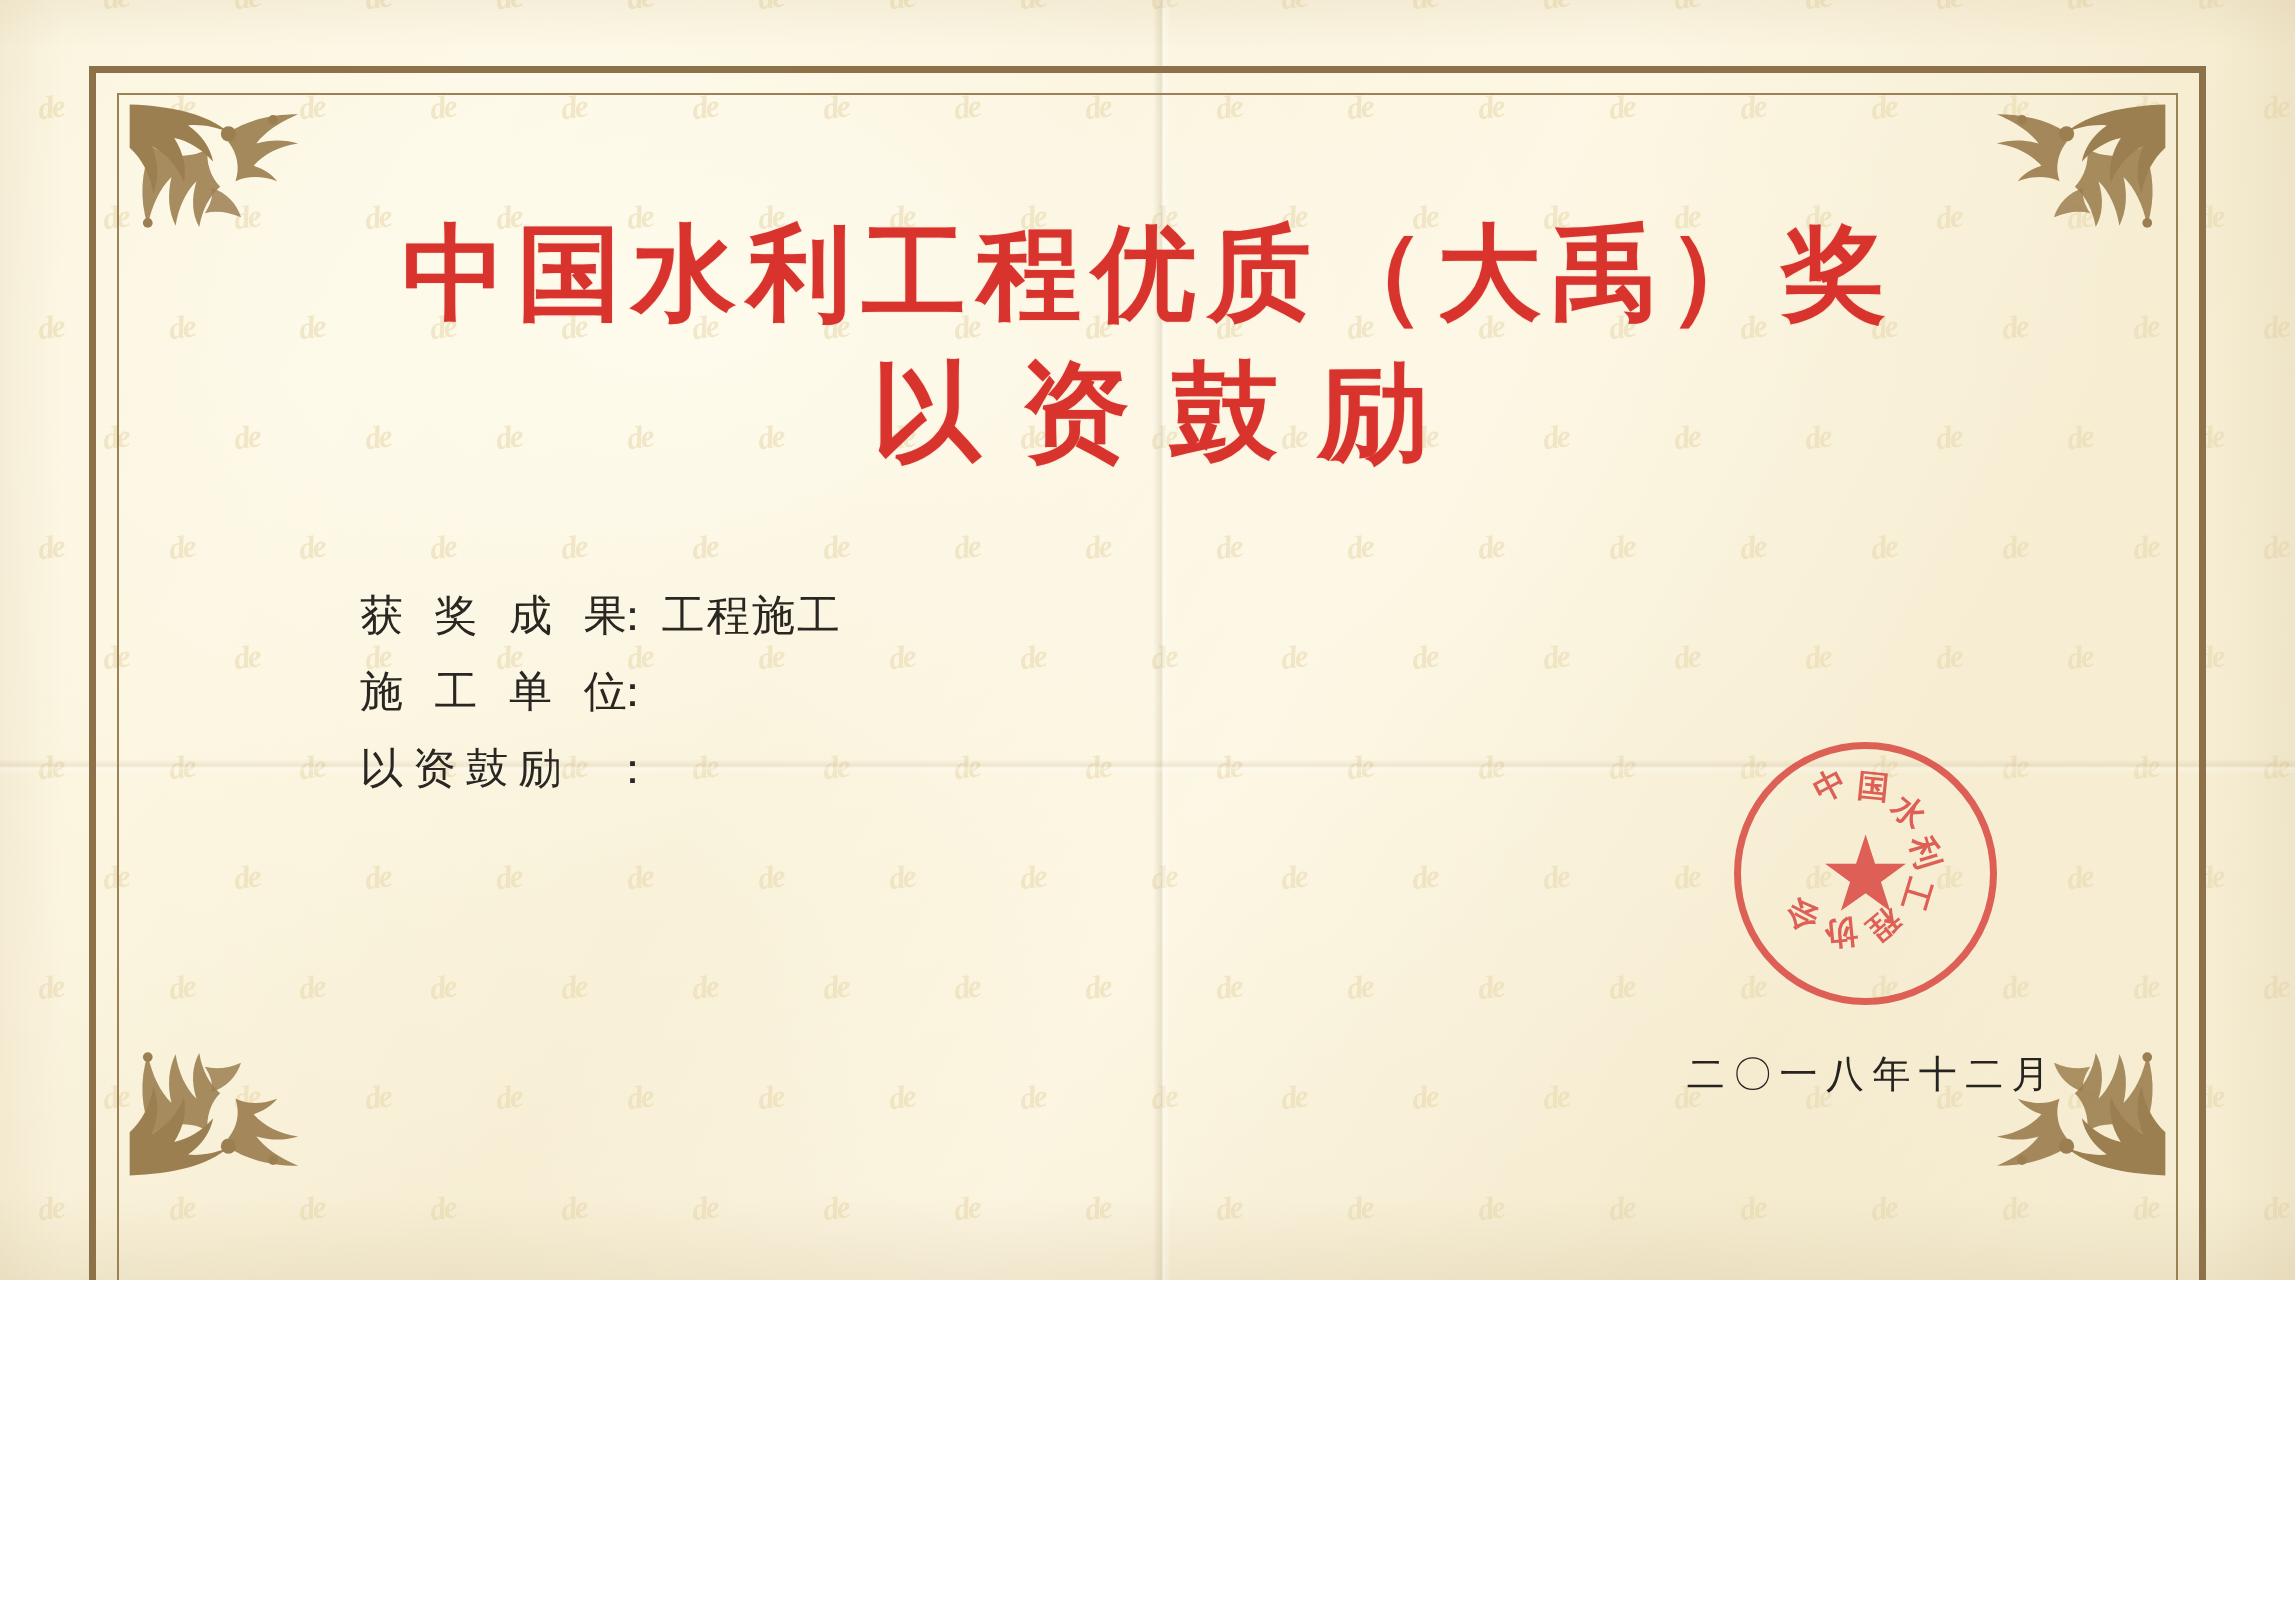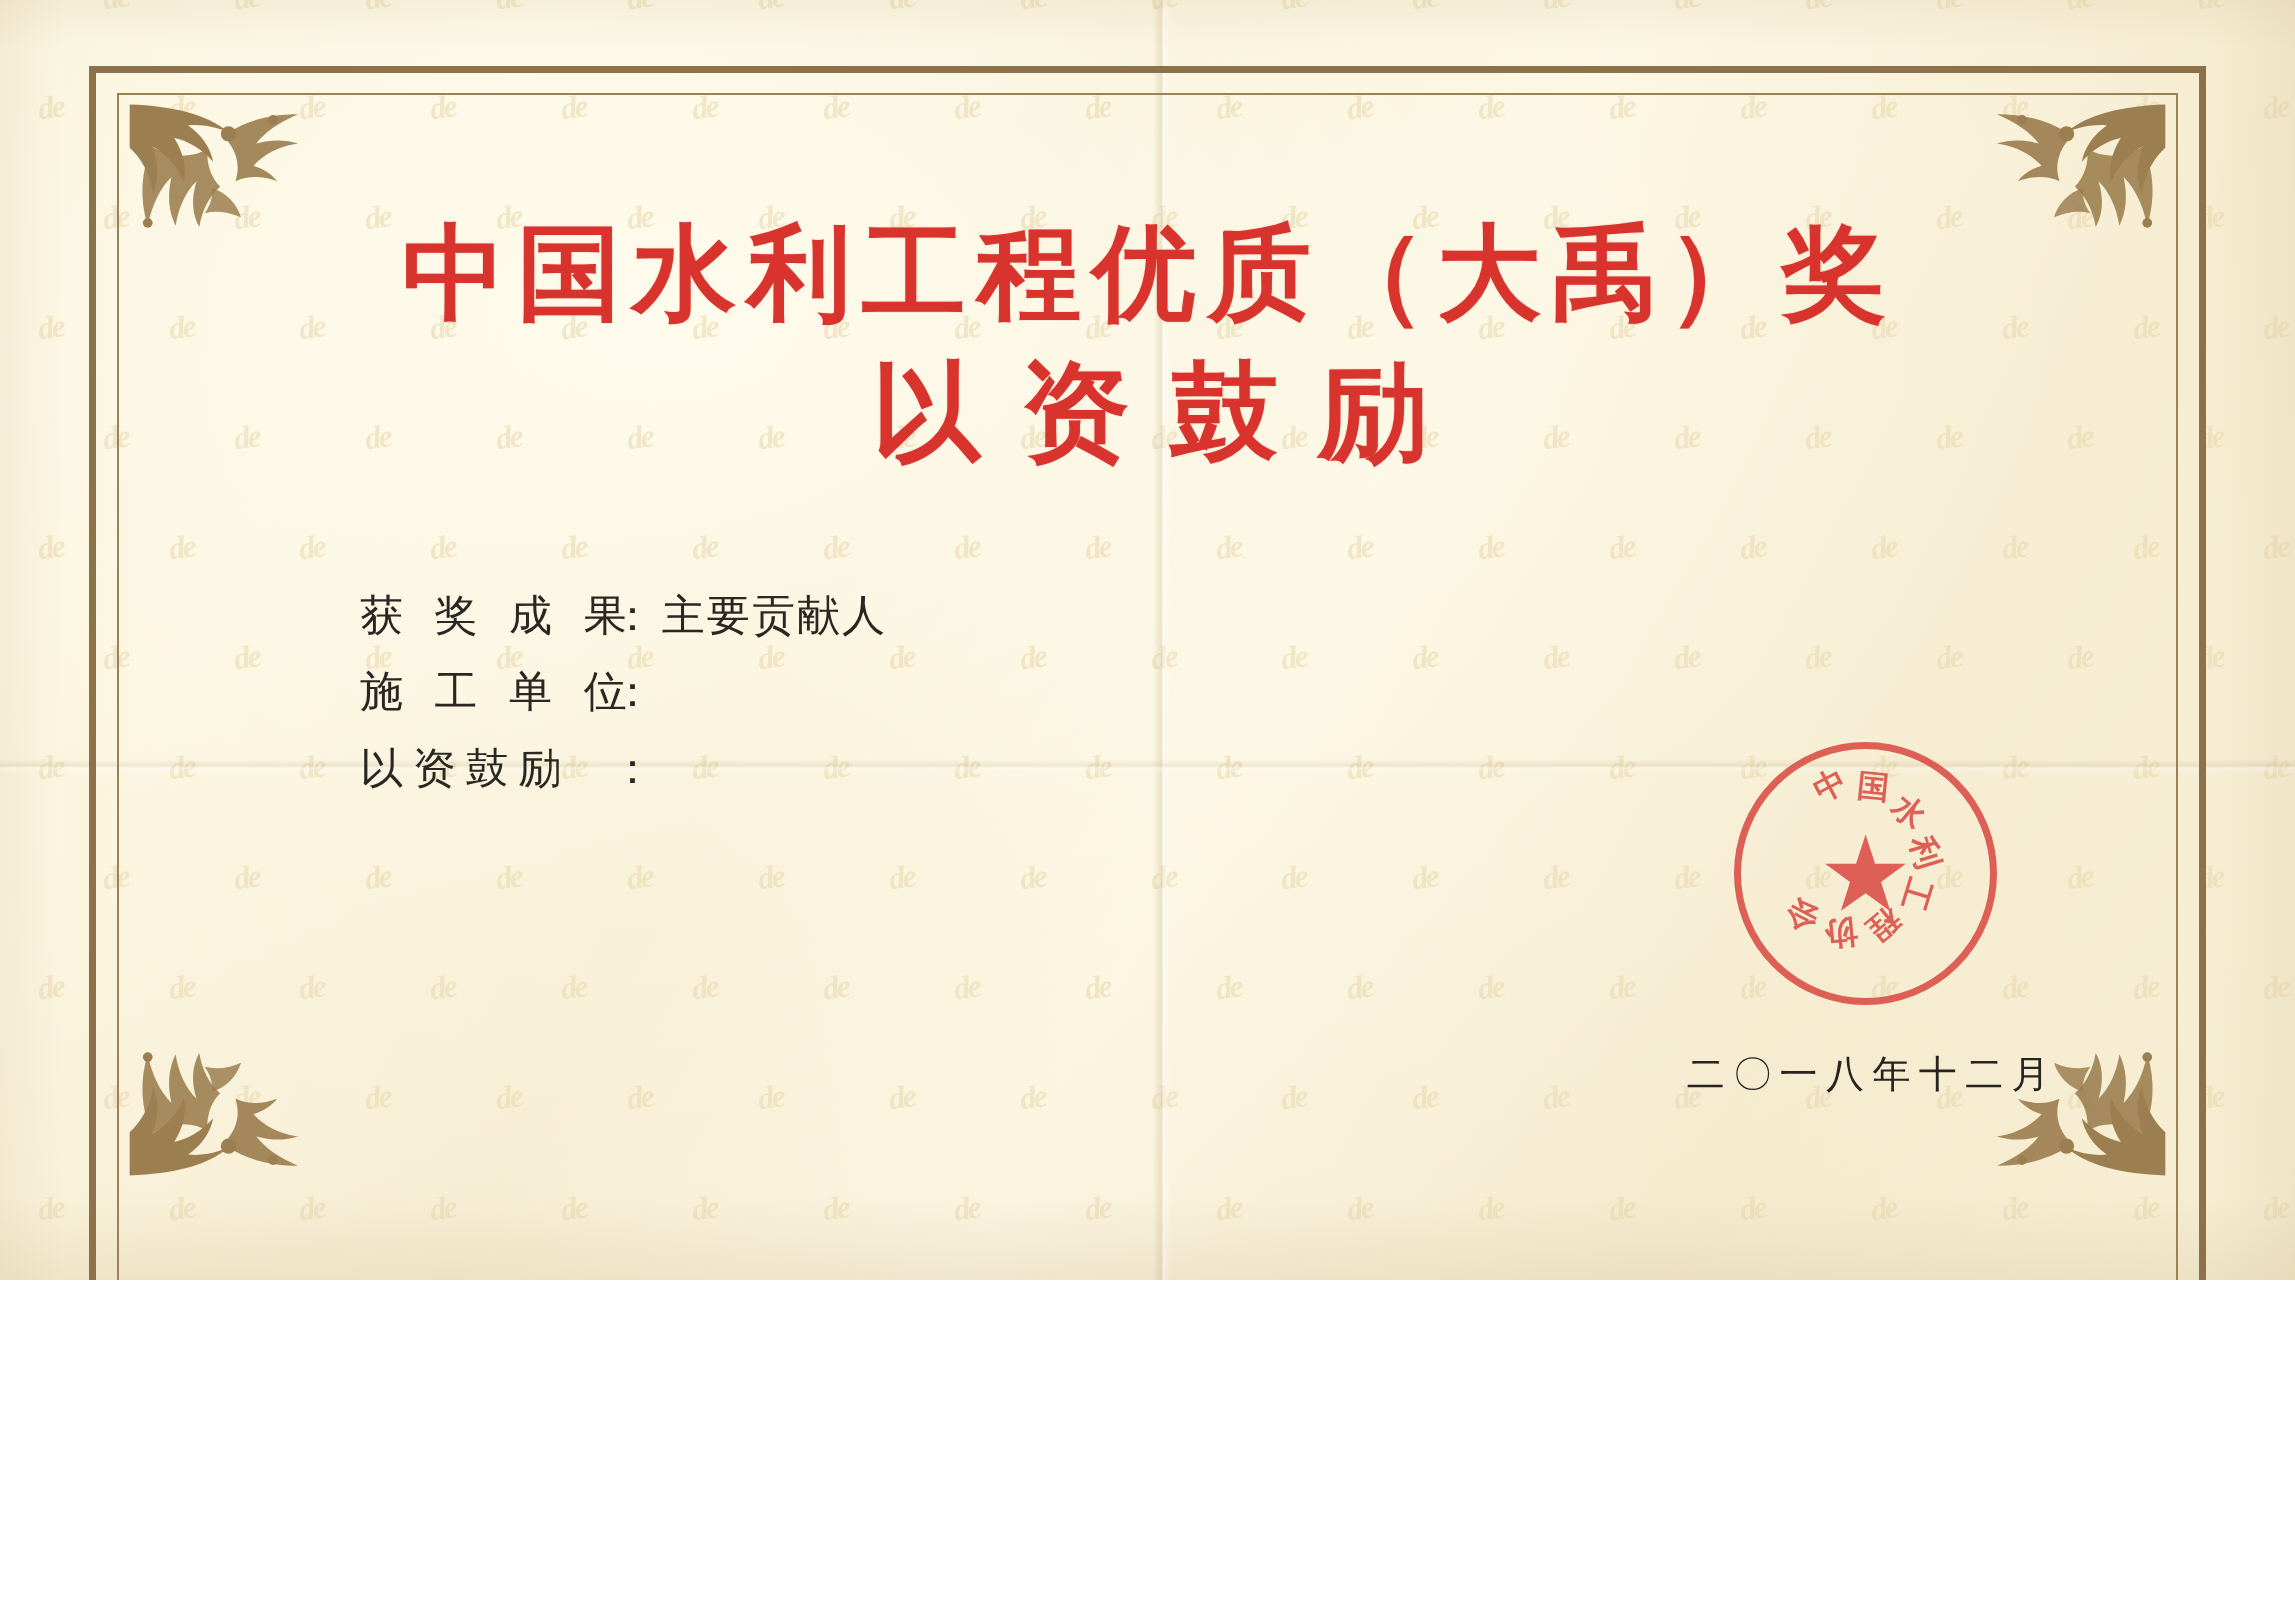--- a/index.html
+++ b/index.html
@@ -566,21 +566,21 @@
   <div class="content">
 
     <h1 class="title-main">中国水利工程优质（大禹）奖</h1>
     <h2 class="title-sub">以资鼓励</h2>
 
 
     <div class="fields">
       <div class="field-row">
         <span class="field-label">获 奖 成 果</span>
         <span class="field-colon">：</span>
-        <span class="field-value">主要贡献人</span>
+        <span class="field-value">工程施工</span>
       </div>
       <div class="field-row">
         <span class="field-label">施 工 单 位</span>
         <span class="field-colon">：</span>
       </div>
       <div class="field-row">
         <span class="field-label">以资鼓励</span>
         <span class="field-colon">：</span>
       </div>
     </div>

